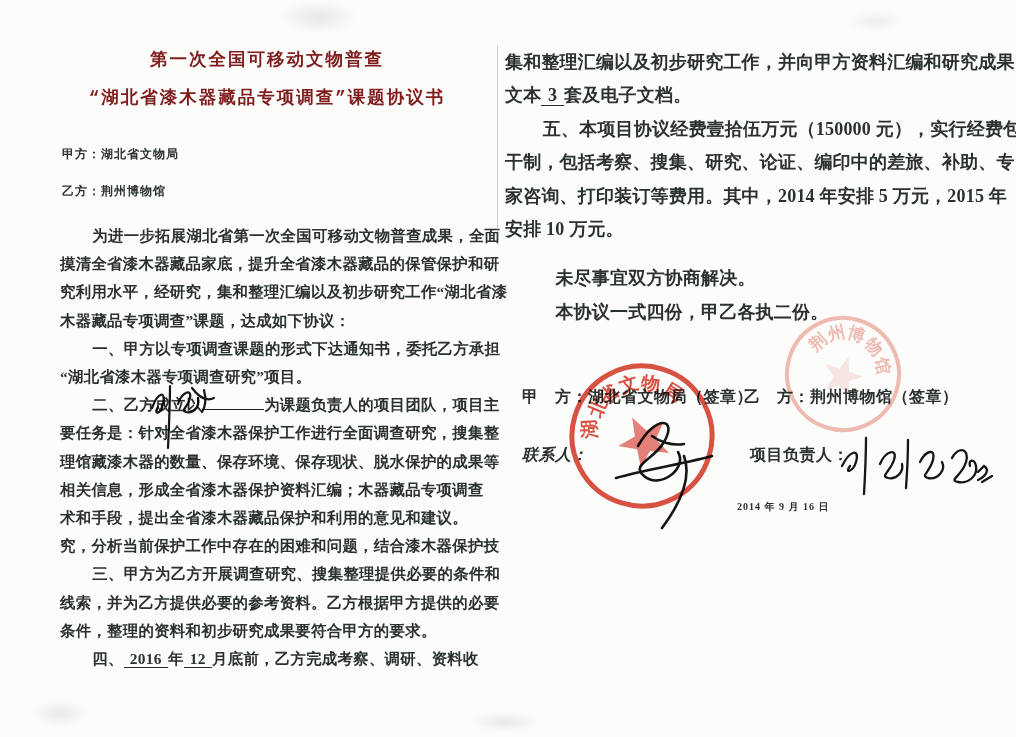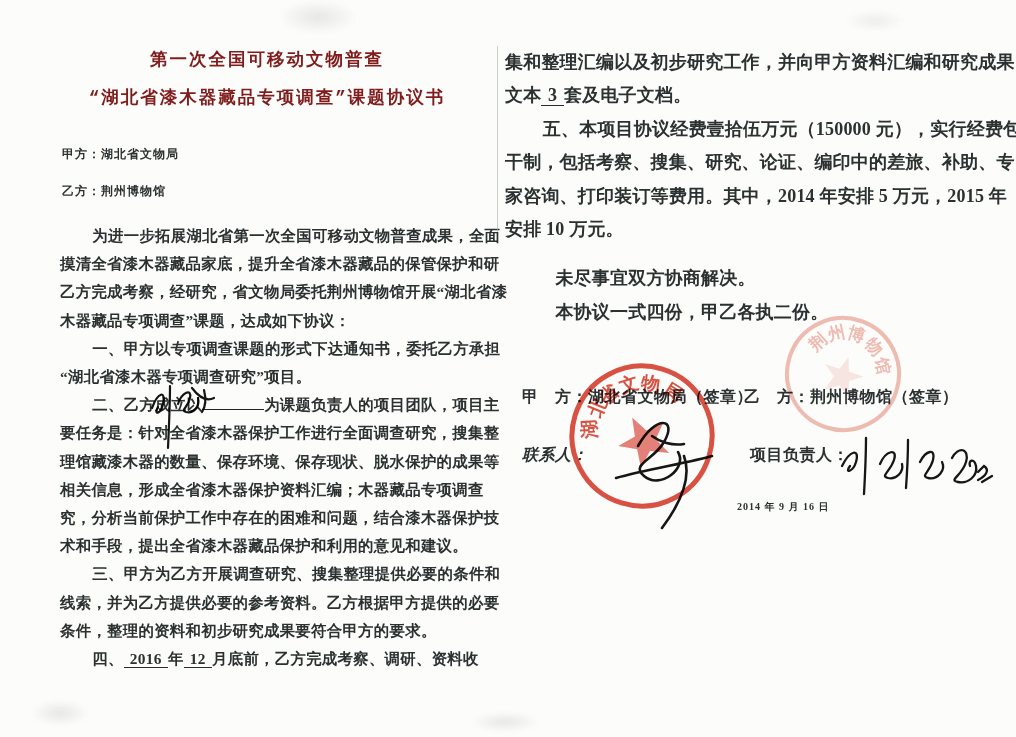--- a/index.html
+++ b/index.html
@@ -53,30 +53,30 @@
 </div>
 
 <div class="parties">
   <div class="doc-line">甲方：湖北省文物局</div>
   <div class="doc-line">乙方：荆州博物馆</div>
 </div>
 
 <div class="left-body">
     <div class="doc-line indent">为进一步拓展湖北省第一次全国可移动文物普查成果，全面</div>
     <div class="doc-line">摸清全省漆木器藏品家底，提升全省漆木器藏品的保管保护和研</div>
-    <div class="doc-line">乙方完成考察，经研究，省文物局委托荆州博物馆开展“湖北省漆</div>
+    <div class="doc-line">究利用水平，经研究，集和整理汇编以及初步研究工作“湖北省漆</div>
     <div class="doc-line">木器藏品专项调查”课题，达成如下协议：</div>
     <div class="doc-line indent">一、甲方以专项调查课题的形式下达通知书，委托乙方承担</div>
     <div class="doc-line">“湖北省漆木器专项调查研究”项目。</div>
     <div class="doc-line indent"><span>二、乙方成立以</span><span class="sig-blank"></span><span>为课题负责人的项目团队，项目主</span></div>
     <div class="doc-line">要任务是：针对全省漆木器保护工作进行全面调查研究，搜集整</div>
     <div class="doc-line">理馆藏漆木器的数量、保存环境、保存现状、脱水保护的成果等</div>
     <div class="doc-line">相关信息，形成全省漆木器保护资料汇编；木器藏品专项调查</div>
+    <div class="doc-line">术和手段，提出全省漆木器藏品保护和利用的意见和建议。</div>
     <div class="doc-line">究，分析当前保护工作中存在的困难和问题，结合漆木器保护技</div>
-    <div class="doc-line">术和手段，提出全省漆木器藏品保护和利用的意见和建议。</div>
     <div class="doc-line indent">三、甲方为乙方开展调查研究、搜集整理提供必要的条件和</div>
     <div class="doc-line">线索，并为乙方提供必要的参考资料。乙方根据甲方提供的必要</div>
     <div class="doc-line">条件，整理的资料和初步研究成果要符合甲方的要求。</div>
     <div class="doc-line indent"><span>四、</span><span class="u"> 2016 </span><span> 年</span><span class="u"> 12 </span><span>月底前，乙方完成考察、调研、资料收</span></div>
   </div>
 
 <div class="right-body">
     <div class="doc-line">集和整理汇编以及初步研究工作，并向甲方资料汇编和研究成果</div>
     <div class="doc-line"><span>文本</span><span class="u"> 3 </span><span>套及电子文档。</span></div>
     <div class="doc-line indent">五、本项目协议经费壹拾伍万元（150000 元），实行经费包</div>

